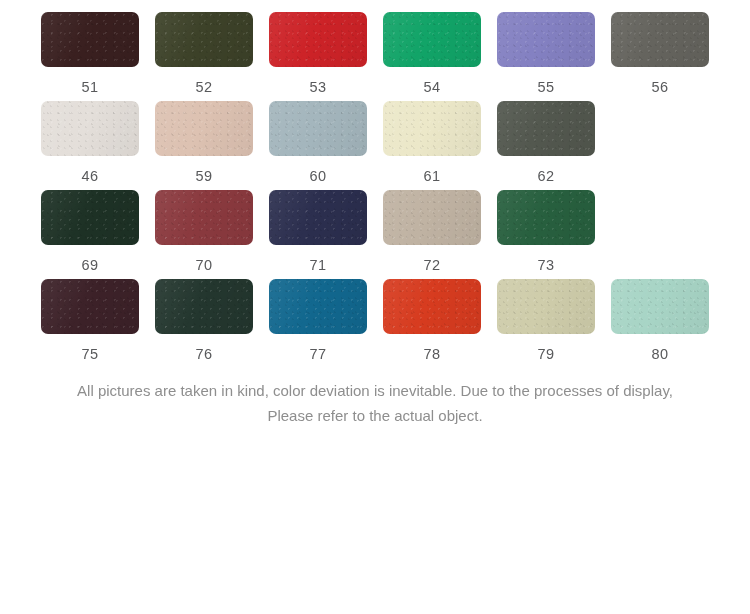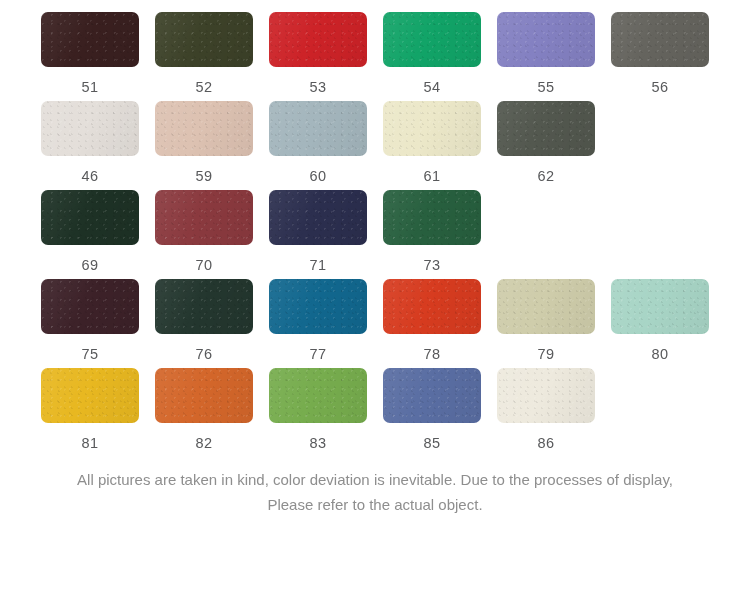--- a/index.html
+++ b/index.html
@@ -155,20 +155,24 @@
         </div>
         <div class="swatch-cell">
           <div class="swatch-chip" style="background-color: rgb(139, 58, 63);"></div>
           <div class="swatch-label">70</div>
         </div>
         <div class="swatch-cell">
           <div class="swatch-chip" style="background-color: rgb(44, 47, 79);"></div>
           <div class="swatch-label">71</div>
         </div>
         <div class="swatch-cell">
+          <div class="swatch-chip" style="background-color: rgb(192, 179, 163);"></div>
+          <div class="swatch-label">72</div>
+        </div>
+        <div class="swatch-cell">
           <div class="swatch-chip" style="background-color: rgb(40, 96, 63);"></div>
           <div class="swatch-label">73</div>
         </div>
       </div>
       <div class="swatch-row">
         <div class="swatch-cell">
           <div class="swatch-chip" style="background-color: rgb(61, 34, 41);"></div>
           <div class="swatch-label">75</div>
         </div>
         <div class="swatch-cell">
@@ -183,46 +187,20 @@
           <div class="swatch-chip" style="background-color: rgb(215, 60, 32);"></div>
           <div class="swatch-label">78</div>
         </div>
         <div class="swatch-cell">
           <div class="swatch-chip" style="background-color: rgb(207, 205, 171);"></div>
           <div class="swatch-label">79</div>
         </div>
         <div class="swatch-cell">
           <div class="swatch-chip" style="background-color: rgb(168, 213, 198);"></div>
           <div class="swatch-label">80</div>
-        </div>
-      </div>
-      <div class="swatch-row">
-        <div class="swatch-cell">
-          <div class="swatch-chip" style="background-color: rgb(232, 184, 33);"></div>
-          <div class="swatch-label">81</div>
-        </div>
-        <div class="swatch-cell">
-          <div class="swatch-chip" style="background-color: rgb(212, 103, 43);"></div>
-          <div class="swatch-label">82</div>
-        </div>
-        <div class="swatch-cell">
-          <div class="swatch-chip" style="background-color: rgb(119, 173, 78);"></div>
-          <div class="swatch-label">83</div>
-        </div>
-        <div class="swatch-cell">
-          <div class="swatch-chip" style="background-color: rgb(90, 110, 163);"></div>
-          <div class="swatch-label">85</div>
-        </div>
-        <div class="swatch-cell">
-          <div class="swatch-chip" style="background-color: rgb(238, 234, 222);"></div>
-          <div class="swatch-label">86</div>
-        </div>
-        <div class="swatch-cell empty-cell">
-          <div class="swatch-chip"></div>
-          <div class="swatch-label"></div>
         </div>
       </div>
     </div>
 
   <div class="disclaimer">
     <span class="disclaimer-line">All pictures are taken in kind, color deviation is inevitable. Due to the processes of display,</span>
     <span class="disclaimer-line">Please refer to the actual object.</span>
   </div>
 
 </div>

